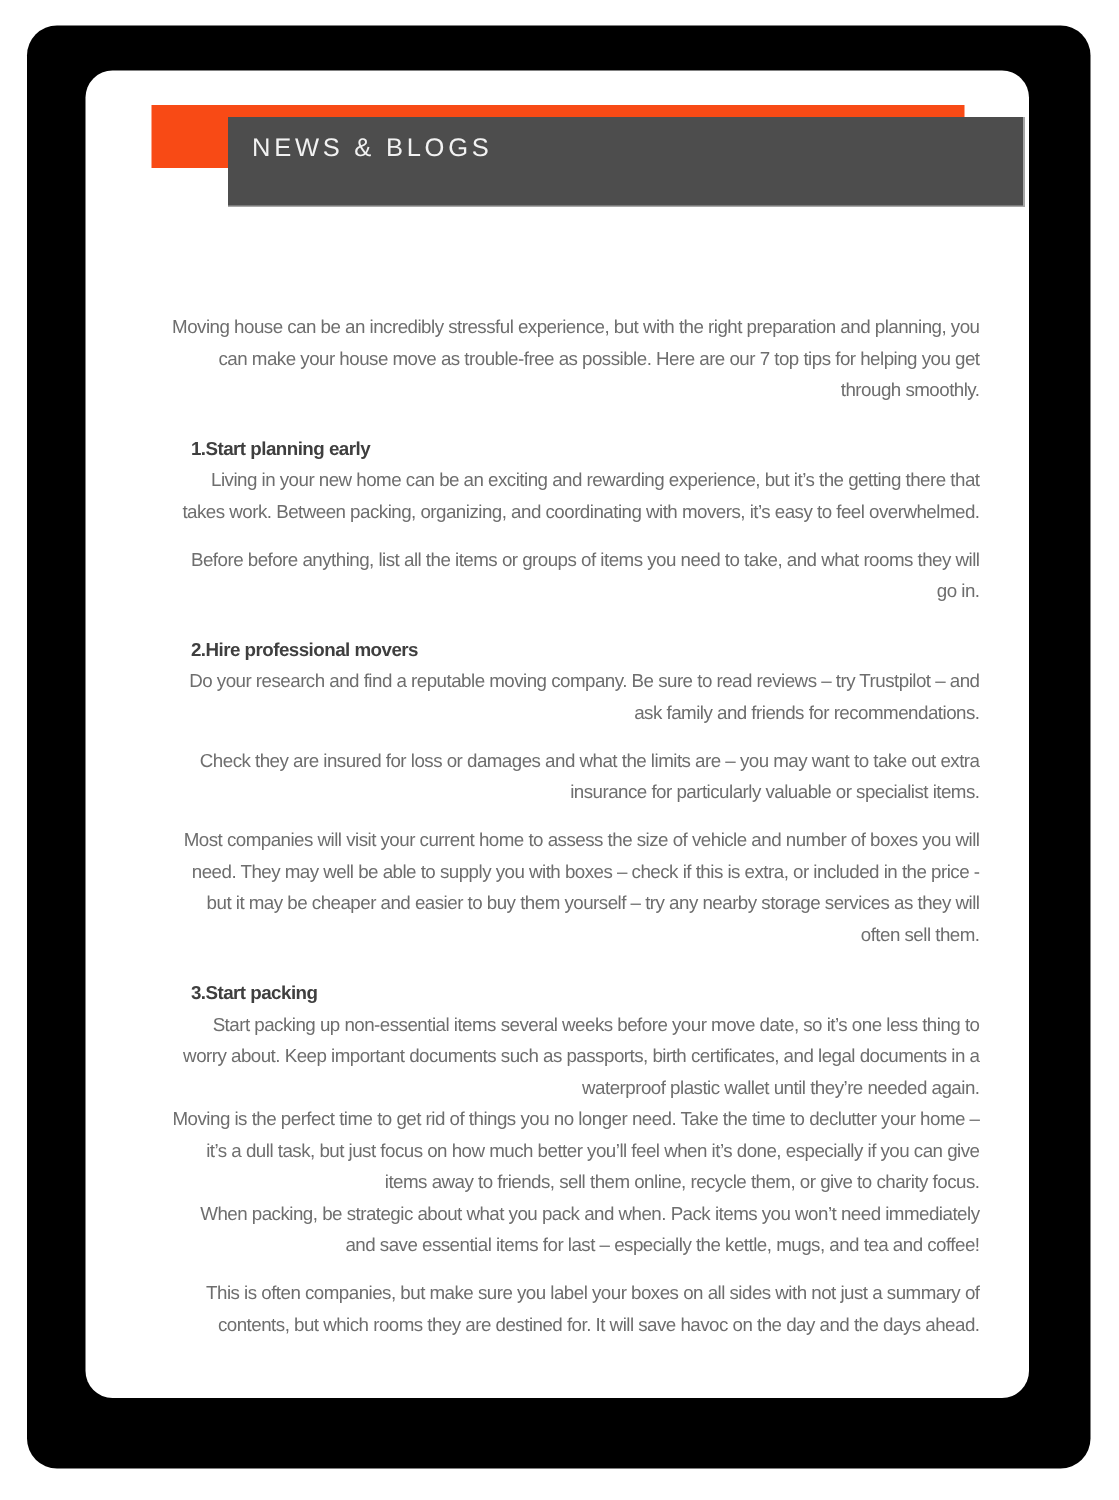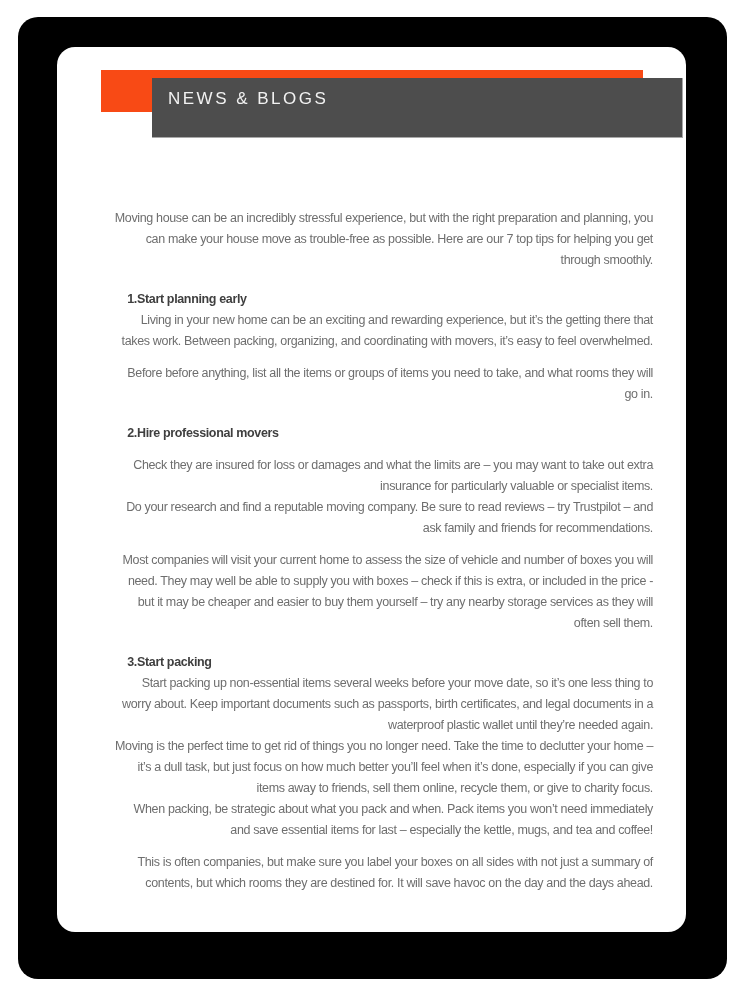--- a/index.html
+++ b/index.html
@@ -87,22 +87,22 @@
   <div class="heading">
         <span class="num">1.</span>
         <span class="ttl">Start planning early</span>
       </div>
       <p class="para first">Living in your new home can be an exciting and rewarding experience, but it’s the getting there that takes work. Between packing, organizing, and coordinating with movers, it’s easy to feel overwhelmed.</p>
       <p class="para">Before before anything, list all the items or groups of items you need to take, and what rooms they will go in.</p>
       <div class="heading">
         <span class="num">2.</span>
         <span class="ttl">Hire professional movers</span>
       </div>
+      <p class="para first">Do your research and find a reputable moving company. Be sure to read reviews – try Trustpilot – and ask family and friends for recommendations.</p>
       <p class="para">Check they are insured for loss or damages and what the limits are – you may want to take out extra insurance for particularly valuable or specialist items.</p>
-      <p class="para first">Do your research and find a reputable moving company. Be sure to read reviews – try Trustpilot – and ask family and friends for recommendations.</p>
       <p class="para">Most companies will visit your current home to assess the size of vehicle and number of boxes you will need. They may well be able to supply you with boxes – check if this is extra, or included in the price - but it may be cheaper and easier to buy them yourself – try any nearby storage services as they will often sell them.</p>
       <div class="heading">
         <span class="num">3.</span>
         <span class="ttl">Start packing</span>
       </div>
       <p class="para first">Start packing up non-essential items several weeks before your move date, so it’s one less thing to worry about. Keep important documents such as passports, birth certificates, and legal documents in a waterproof plastic wallet until they’re needed again.</p>
       <p class="para tight">Moving is the perfect time to get rid of things you no longer need. Take the time to declutter your home – it’s a dull task, but just focus on how much better you’ll feel when it’s done, especially if you can give items away to friends, sell them online, recycle them, or give to charity focus.</p>
       <p class="para tight">When packing, be strategic about what you pack and when. Pack items you won’t need immediately and save essential items for last – especially the kettle, mugs, and tea and coffee!</p>
       <p class="para">This is often companies, but make sure you label your boxes on all sides with not just a summary of contents, but which rooms they are destined for. It will save havoc on the day and the days ahead.</p>
     </div>

